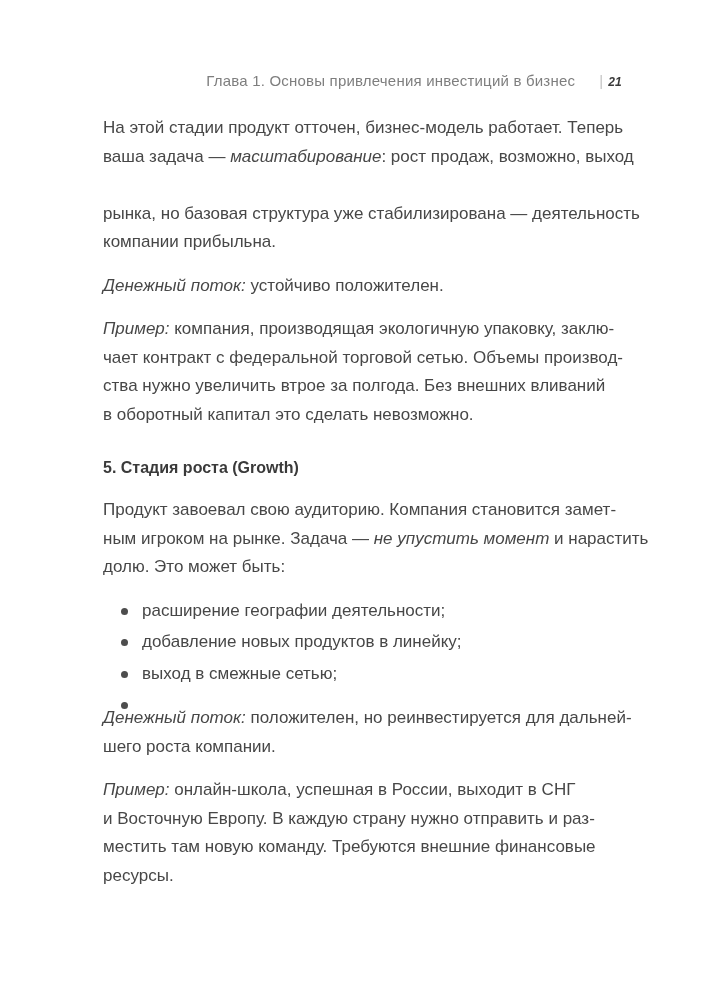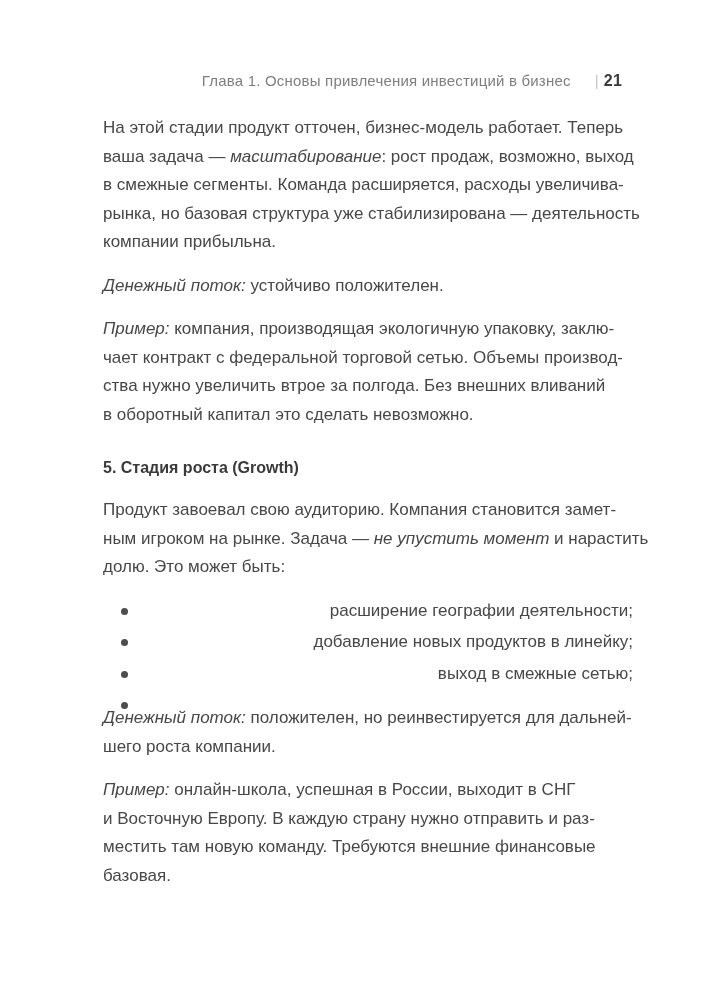--- a/index.html
+++ b/index.html
@@ -33,21 +33,22 @@
   }
   .page-header .sep {
     color: #c4c4c4;
     margin-left: 24px;
     margin-right: 5px;
     font-weight: 400;
   }
   .page-header .pagenum {
     color: #3a3a3a;
     font-weight: 700;
-    font-size: 16px;
+    font-size: 12px;
+    font-style: italic;
   }
   .page-body {
     position: absolute;
     top: 114px;
     left: 103px;
     width: 530px;
     font-size: 17px;
     line-height: 28.5px;
     color: #474747;
   }
@@ -69,48 +70,47 @@
   .page-body ul {
     list-style: none;
     margin: 0 0 16px 0;
     padding: 0;
   }
   .page-body li {
     margin: 0 0 3px 0;
     padding-left: 39px;
     position: relative;
     white-space: nowrap;
-    text-align: right;
   }
   .page-body li .bullet {
     position: absolute;
     left: 18px;
     top: 11px;
     width: 7px;
     height: 7px;
     border-radius: 50%;
     background: #4d4d4d;
     display: inline-block;
   }
 </style>
 </head>
 <body>
 
 <div class="page">
   <header class="page-header">
     <span class="chapter">Глава 1. Основы привлечения инвестиций в бизнес</span><span class="sep">|</span><span class="pagenum">21</span>
   </header>
   <main class="page-body">
-      <p><span>На этой стадии продукт отточен, бизнес-модель работает. Теперь</span><br><span>ваша задача — </span><em>масштабирование</em><span>: рост продаж, возможно, выход</span><br><span>в смежные сегменты. Команда расширяется, расходы увеличива-</span><br><span>рынка, но базовая структура уже стабилизирована — деятельность</span><br><span>компании прибыльна.</span></p>
+      <p><span>На этой стадии продукт отточен, бизнес-модель работает. Теперь</span><br><span>ваша задача — </span><em>масштабирование</em><span>: рост продаж, возможно, выход</span><br><br><span>рынка, но базовая структура уже стабилизирована — деятельность</span><br><span>компании прибыльна.</span></p>
       <p><em>Денежный поток:</em><span> устойчиво положителен.</span></p>
       <p><em>Пример:</em><span> компания, производящая экологичную упаковку, заклю-</span><br><span>чает контракт с федеральной торговой сетью. Объемы производ-</span><br><span>ства нужно увеличить втрое за полгода. Без внешних вливаний</span><br><span>в оборотный капитал это сделать невозможно.</span></p>
       <h2>5. Стадия роста (Growth)</h2>
       <p><span>Продукт завоевал свою аудиторию. Компания становится замет-</span><br><span>ным игроком на рынке. Задача — </span><em>не упустить момент</em><span> и нарастить</span><br><span>долю. Это может быть:</span></p>
       <ul>
         <li><span class="bullet"></span><span>расширение географии деятельности;</span></li>
         <li><span class="bullet"></span><span>добавление новых продуктов в линейку;</span></li>
         <li><span class="bullet"></span><span>выход в смежные сетью;</span></li>
         <li><span class="bullet"></span></li>
       </ul>
       <p><em>Денежный поток:</em><span> положителен, но реинвестируется для дальней-</span><br><span>шего роста компании.</span></p>
-      <p><em>Пример:</em><span> онлайн-школа, успешная в России, выходит в СНГ</span><br><span>и Восточную Европу. В каждую страну нужно отправить и раз-</span><br><span>местить там новую команду. Требуются внешние финансовые</span><br><span>базовая.</span></p>
+      <p><em>Пример:</em><span> онлайн-школа, успешная в России, выходит в СНГ</span><br><span>и Восточную Европу. В каждую страну нужно отправить и раз-</span><br><span>местить там новую команду. Требуются внешние финансовые</span><br><span>ресурсы.</span></p>
     </main>
 </div>
 
 </body></html>

